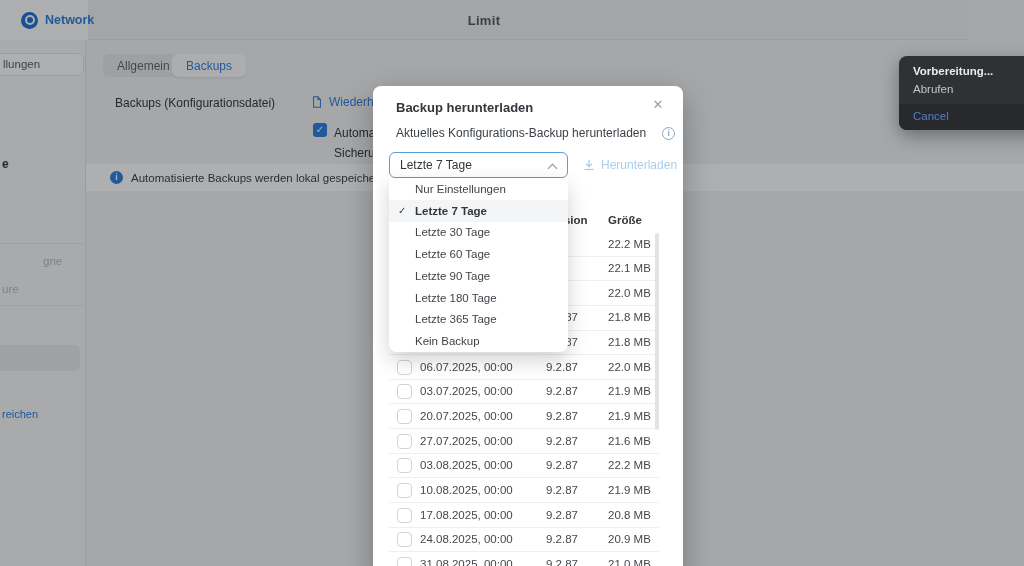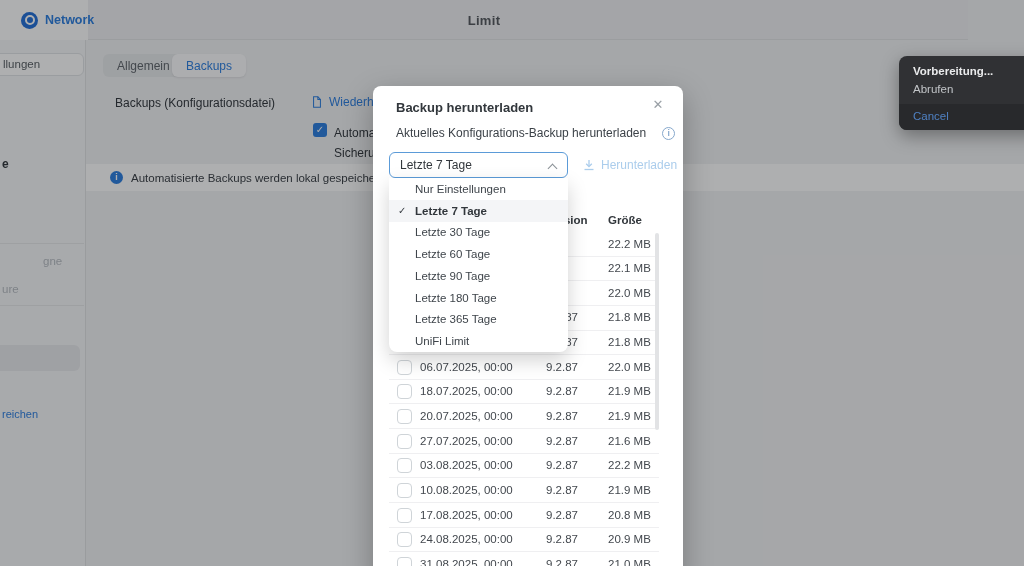--- a/index.html
+++ b/index.html
@@ -194,21 +194,21 @@
           <span class="c-size">21.8 MB</span>
         </div>
       <div class="trow">
           <span class="cbx"></span>
           <span class="c-date">06.07.2025, 00:00</span>
           <span class="c-ver">9.2.87</span>
           <span class="c-size">22.0 MB</span>
         </div>
       <div class="trow">
           <span class="cbx"></span>
-          <span class="c-date">18.07.2025, 00:00</span>
+          <span class="c-date">03.07.2025, 00:00</span>
           <span class="c-ver">9.2.87</span>
           <span class="c-size">21.9 MB</span>
         </div>
       <div class="trow">
           <span class="cbx"></span>
           <span class="c-date">20.07.2025, 00:00</span>
           <span class="c-ver">9.2.87</span>
           <span class="c-size">21.9 MB</span>
         </div>
       <div class="trow">
@@ -274,21 +274,21 @@
       <div class="opt">
           <span class="check"></span>
           <span>Letzte 180 Tage</span>
         </div>
       <div class="opt">
           <span class="check"></span>
           <span>Letzte 365 Tage</span>
         </div>
       <div class="opt">
           <span class="check"></span>
-          <span>UniFi Limit</span>
+          <span>Kein Backup</span>
         </div>
     </div>
   </div>
 
   <div class="toast">
     <div class="toast-title">Vorbereitung...</div>
     <div class="toast-sub">Abrufen</div>
     <div class="toast-foot">
       <span class="toast-cancel">Cancel</span>
     </div>

